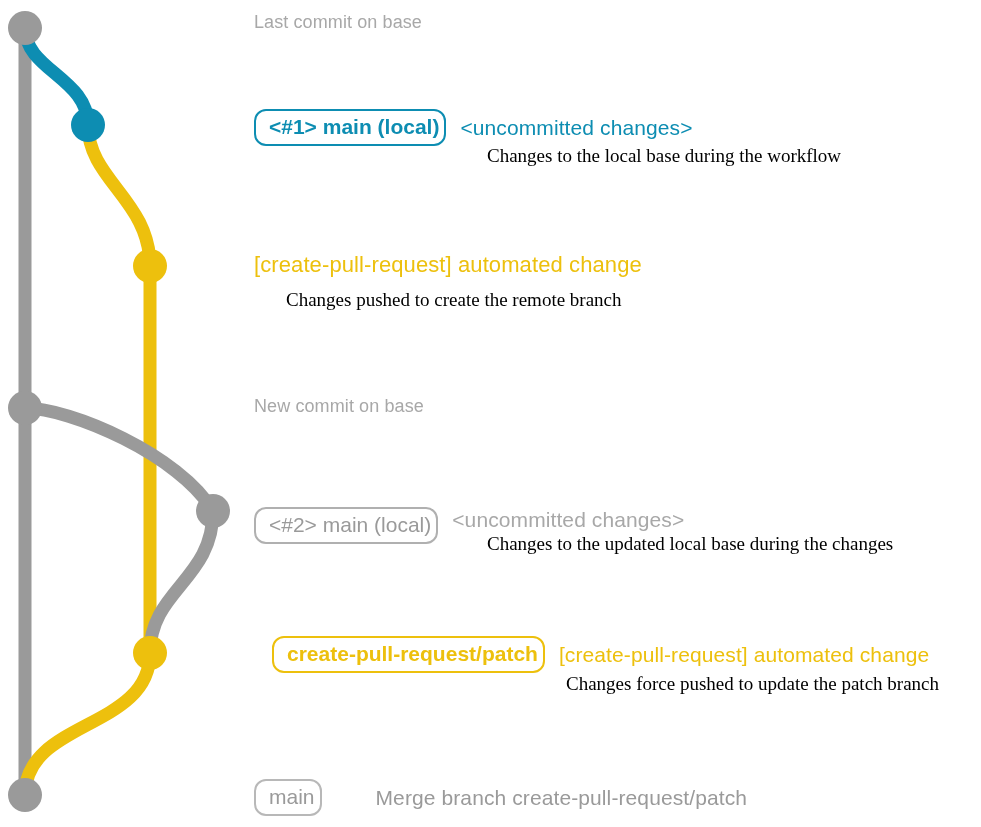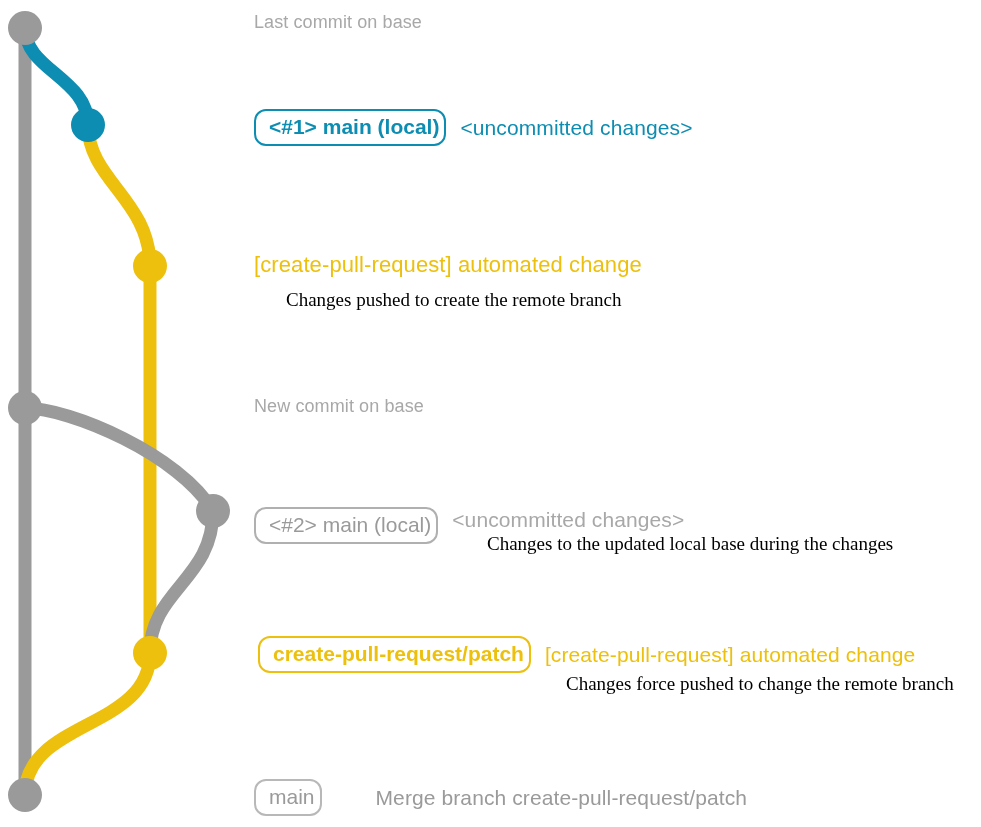--- a/index.html
+++ b/index.html
@@ -124,40 +124,41 @@
 <div id="labels-layer">
 
   <div class="row" style="left:254px; top:12px;">
     <span class="plain-title headline">Last commit on base</span>
   </div>
 
   <div class="row" style="left:254px; top:109px;">
     <span class="tag tag-blue">&lt;#1&gt; main (local)</span>
     <span class="msg msg-blue">&lt;uncommitted changes&gt;</span>
   </div>
+  <div class="sub" style="left:487px; top:145px;">Changes to the local base during the workflow</div>
 
   <div class="row" style="left:254px; top:252px;">
     <span class="headline-yellow">[create-pull-request] automated change</span>
   </div>
   <div class="sub" style="left:286px; top:289px;">Changes pushed to create the remote branch</div>
 
   <div class="row" style="left:254px; top:396px;">
     <span class="plain-title headline">New commit on base</span>
   </div>
 
   <div class="row" style="left:254px; top:496px;">
     <span class="tag tag-grey">&lt;#2&gt; main (local)</span>
     <span class="msg msg-grey">&lt;uncommitted changes&gt;</span>
   </div>
   <div class="sub" style="left:487px; top:533px;">Changes to the updated local base during the changes</div>
 
-  <div class="row" style="left:258px; top:636px;">
+  <div class="row" style="left:272px; top:636px;">
     <span class="tag tag-yellow">create-pull-request/patch</span>
     <span class="msg msg-yellow">[create-pull-request] automated change</span>
   </div>
-  <div class="sub" style="left:566px; top:673px;">Changes force pushed to change the remote branch</div>
+  <div class="sub" style="left:566px; top:673px;">Changes force pushed to update the patch branch</div>
 
   <div class="row" style="left:254px; top:779px;gap:40px;">
     <span class="tag tag-main">main</span>
     <span class="msg msg-plain">Merge branch create-pull-request/patch</span>
   </div>
 
 </div>
 
 </body></html>

